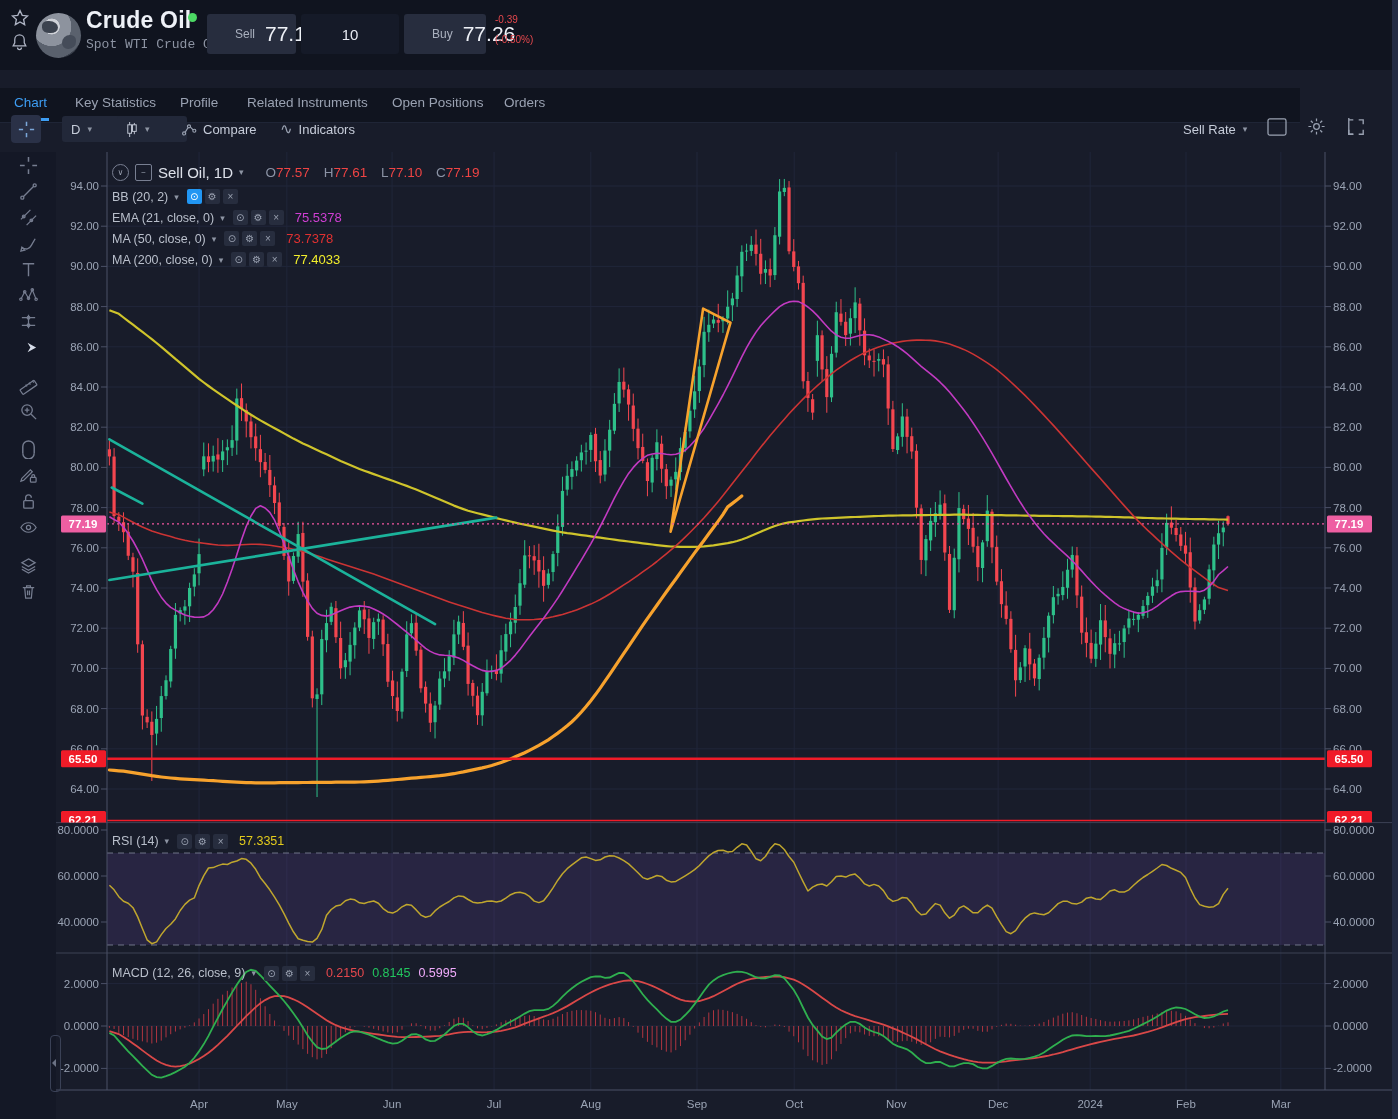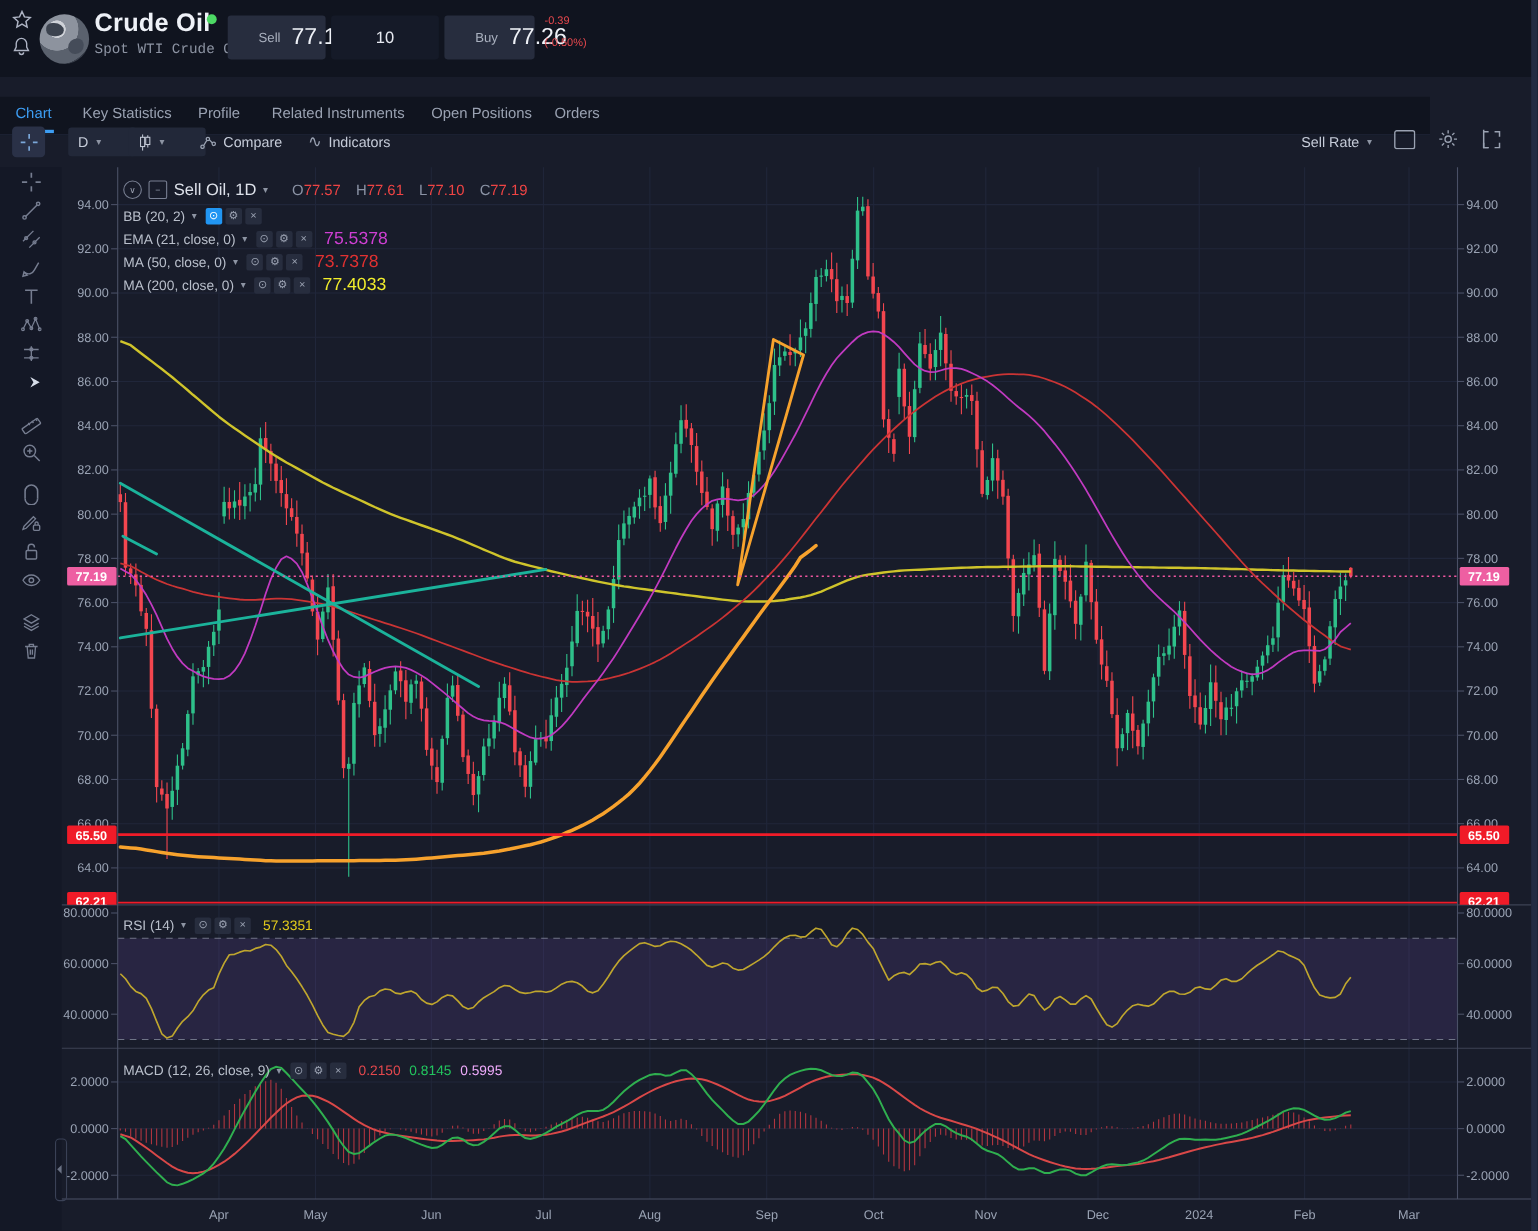--- a/index.html
+++ b/index.html
@@ -50,21 +50,21 @@
   .lmini{display:inline-flex;align-items:center;justify-content:center;width:15px;height:15px;border-radius:2px;
     background:#272d3e;color:#99a0b0;font-size:10px;margin-right:3px;cursor:pointer;}
   .lmini.blue{background:#2196f3;color:#fff;}
   .caret2{font-size:9px;color:#8d94a3;margin:0 8px 0 6px;cursor:pointer;}
   .cicon{display:inline-flex;align-items:center;justify-content:center;width:15px;height:15px;border:1px solid #787f92;
     border-radius:50%;font-size:8px;color:#9aa1b1;margin-right:6px;}
   .cicon.sq{border-radius:2px;}
   .ohlc{margin-left:14px;font-size:13.5px;}
   .ohlc .k{color:#8b93a5;margin-left:10px;}
   .ohlc .v{color:#ef4444;text-align:right;}
-  .indval{margin-left:8px;font-size:16px;}
+  .indval{margin-left:8px;font-size:13px;}
   #rsilegend{position:absolute;left:112px;top:831px;}
   #macdlegend{position:absolute;left:112px;top:963px;justify-content:space-between;}
   .panelrow{display:flex;align-items:center;font-size:12.5px;color:#b9bfcb;height:20px;}
   .panelrow .val{margin-left:8px;}
   
   #vstrip{position:absolute;right:0;top:0;width:6px;height:1119px;background:#232b42;}
   #panehandle{position:absolute;left:50px;top:1035px;width:9px;height:55px;border:1px solid #3a4156;border-radius:4px;}
   #panehandle:after{content:"";position:absolute;left:1px;top:23px;border:4px solid transparent;border-right-color:#6b7284;border-left:none;}
   svg text{font-family:"Liberation Sans","DejaVu Sans",sans-serif;}
 </style>

